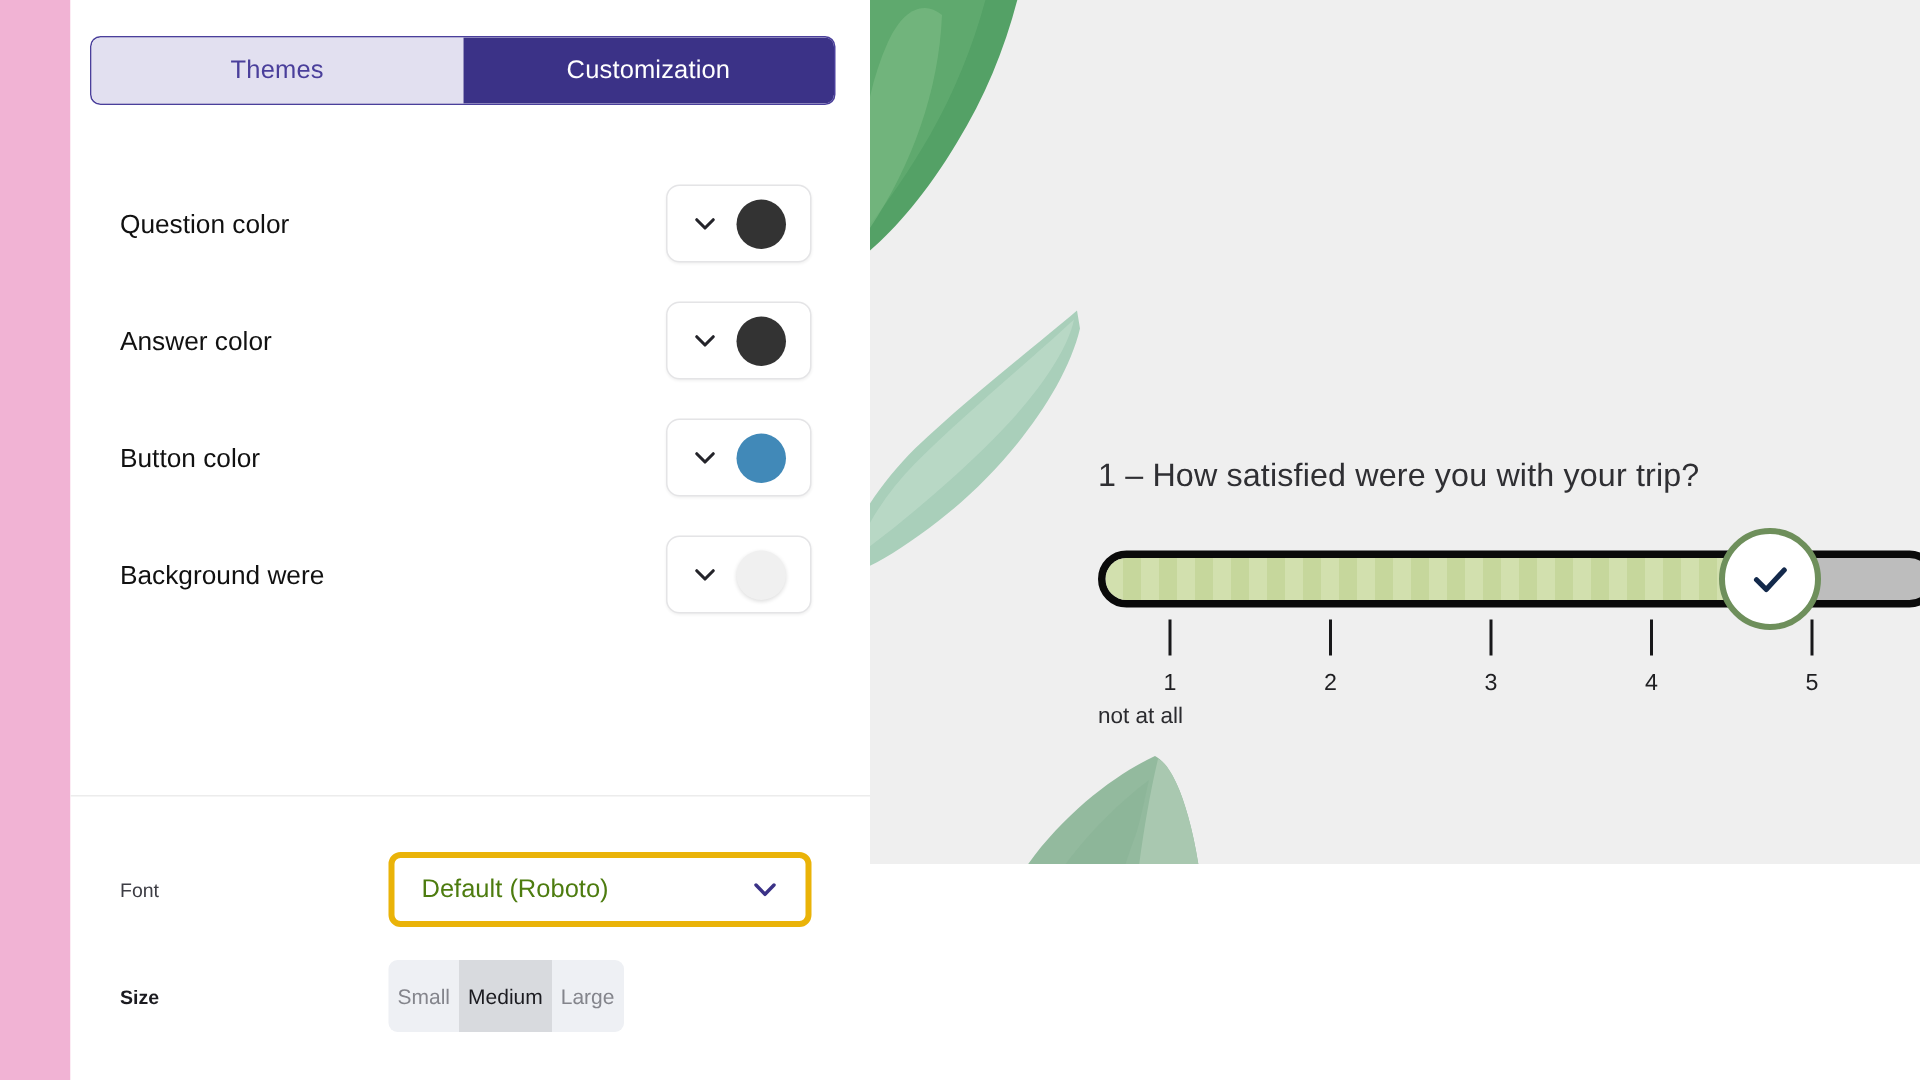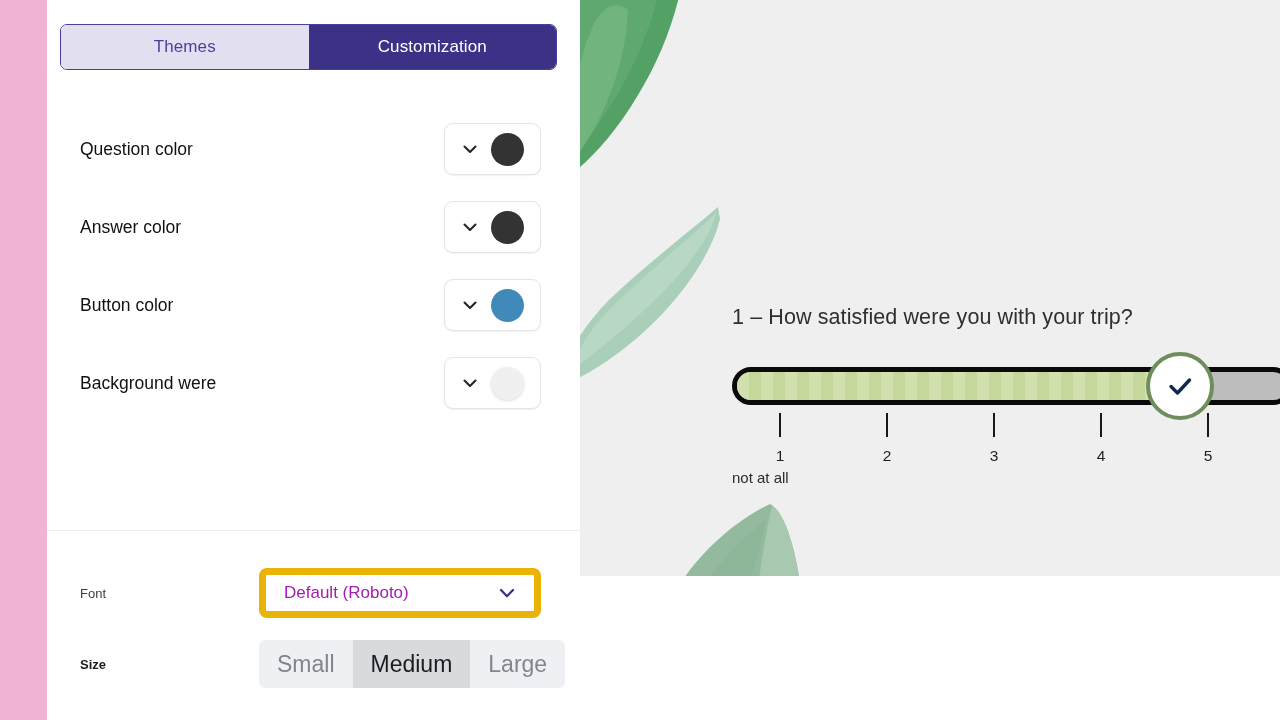--- a/index.html
+++ b/index.html
@@ -84,42 +84,42 @@
   }
 
   
   .frow { position: absolute; left: 0; width: 533px; display: flex; align-items: center; }
   .frow-label { position: absolute; left: 33px; font-size: 13px; color: #3d3d44; }
   .frow-label.bold { font-weight: bold; color: #1b1b20; }
 
   .select {
     position: absolute; left: 212px;
     width: 282px; height: 50px;
-    border: 7px solid #eab308;
+    border: 4px solid #eab308;
     border-radius: 8px;
     background: #ffffff;
     display: flex; align-items: center; justify-content: space-between;
     padding: 0 16px 0 18px;
-    font-size: 17px; color: #a21caf;
+    font-size: 17px; color: #4d7c0f;
     cursor: pointer;
   }
   .select .sel-chev { width: 22px; height: 22px; flex: 0 0 auto; }
 
   .seg {
     position: absolute; left: 212px;
     height: 48px;
     display: flex;
     border-radius: 6px;
     overflow: hidden;
     background: #eef0f4;
   }
   .seg-item {
     display: flex; align-items: center; justify-content: center;
-    padding: 0 18px;
-    font-size: 23px;
+    padding: 0 6px;
+    font-size: 14px;
     color: #84858c;
     cursor: pointer;
     user-select: none;
   }
   .seg-item.selected { background: #d8dade; color: #1b1b20; }
 
   
   .preview {
     position: absolute; left: 580px; top: 0; width: 700px; height: 576px;
     background: #efefef;

